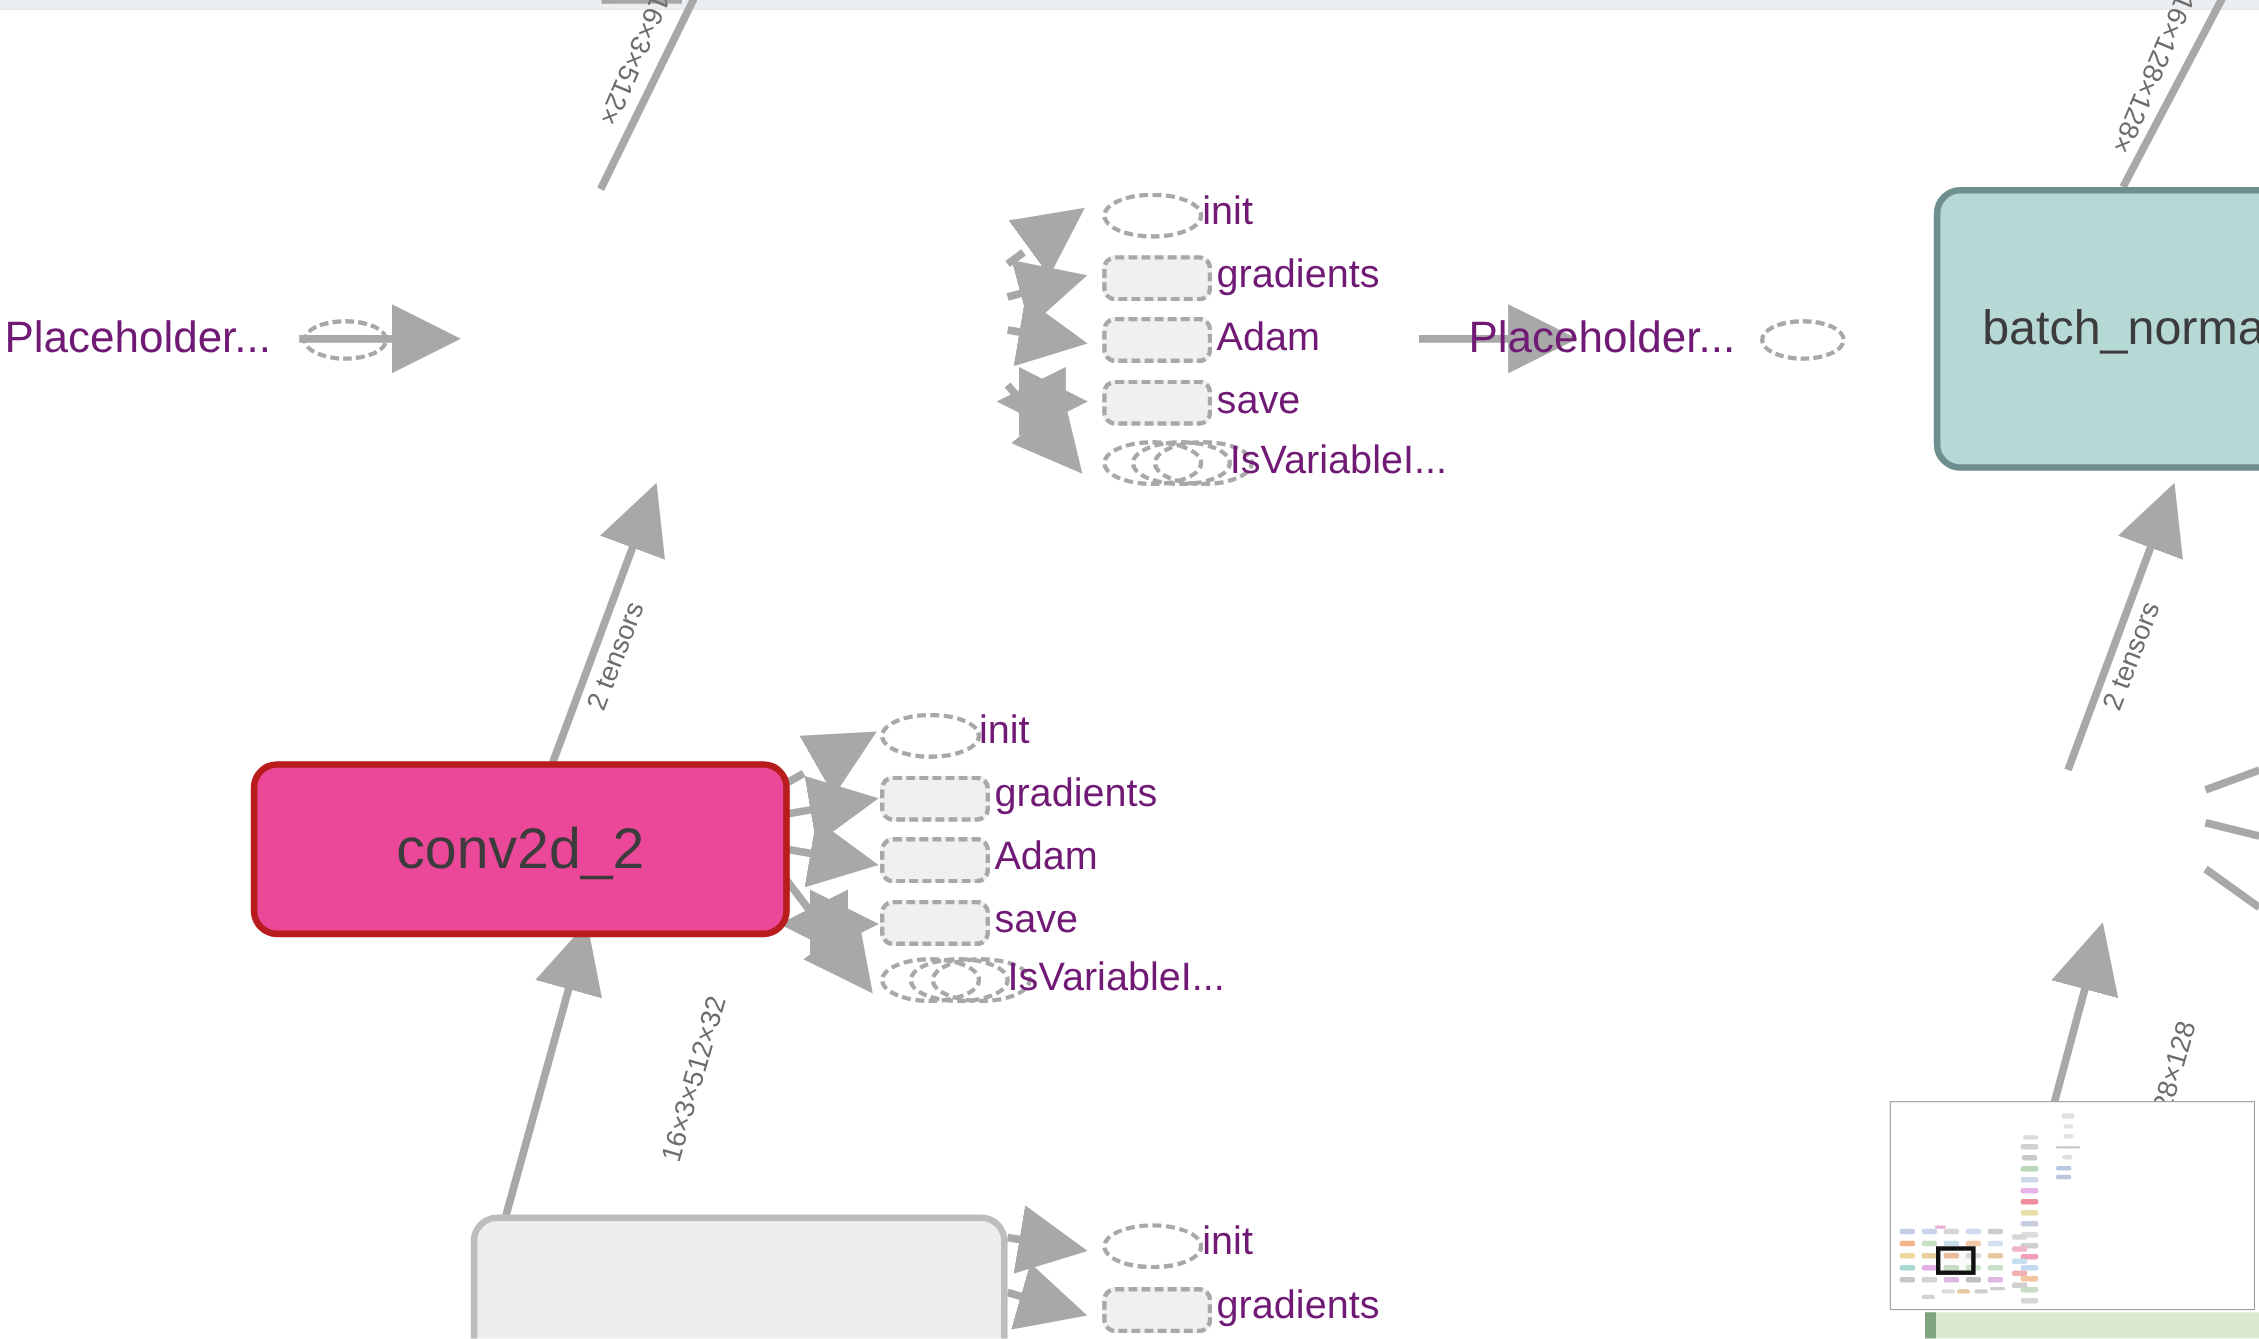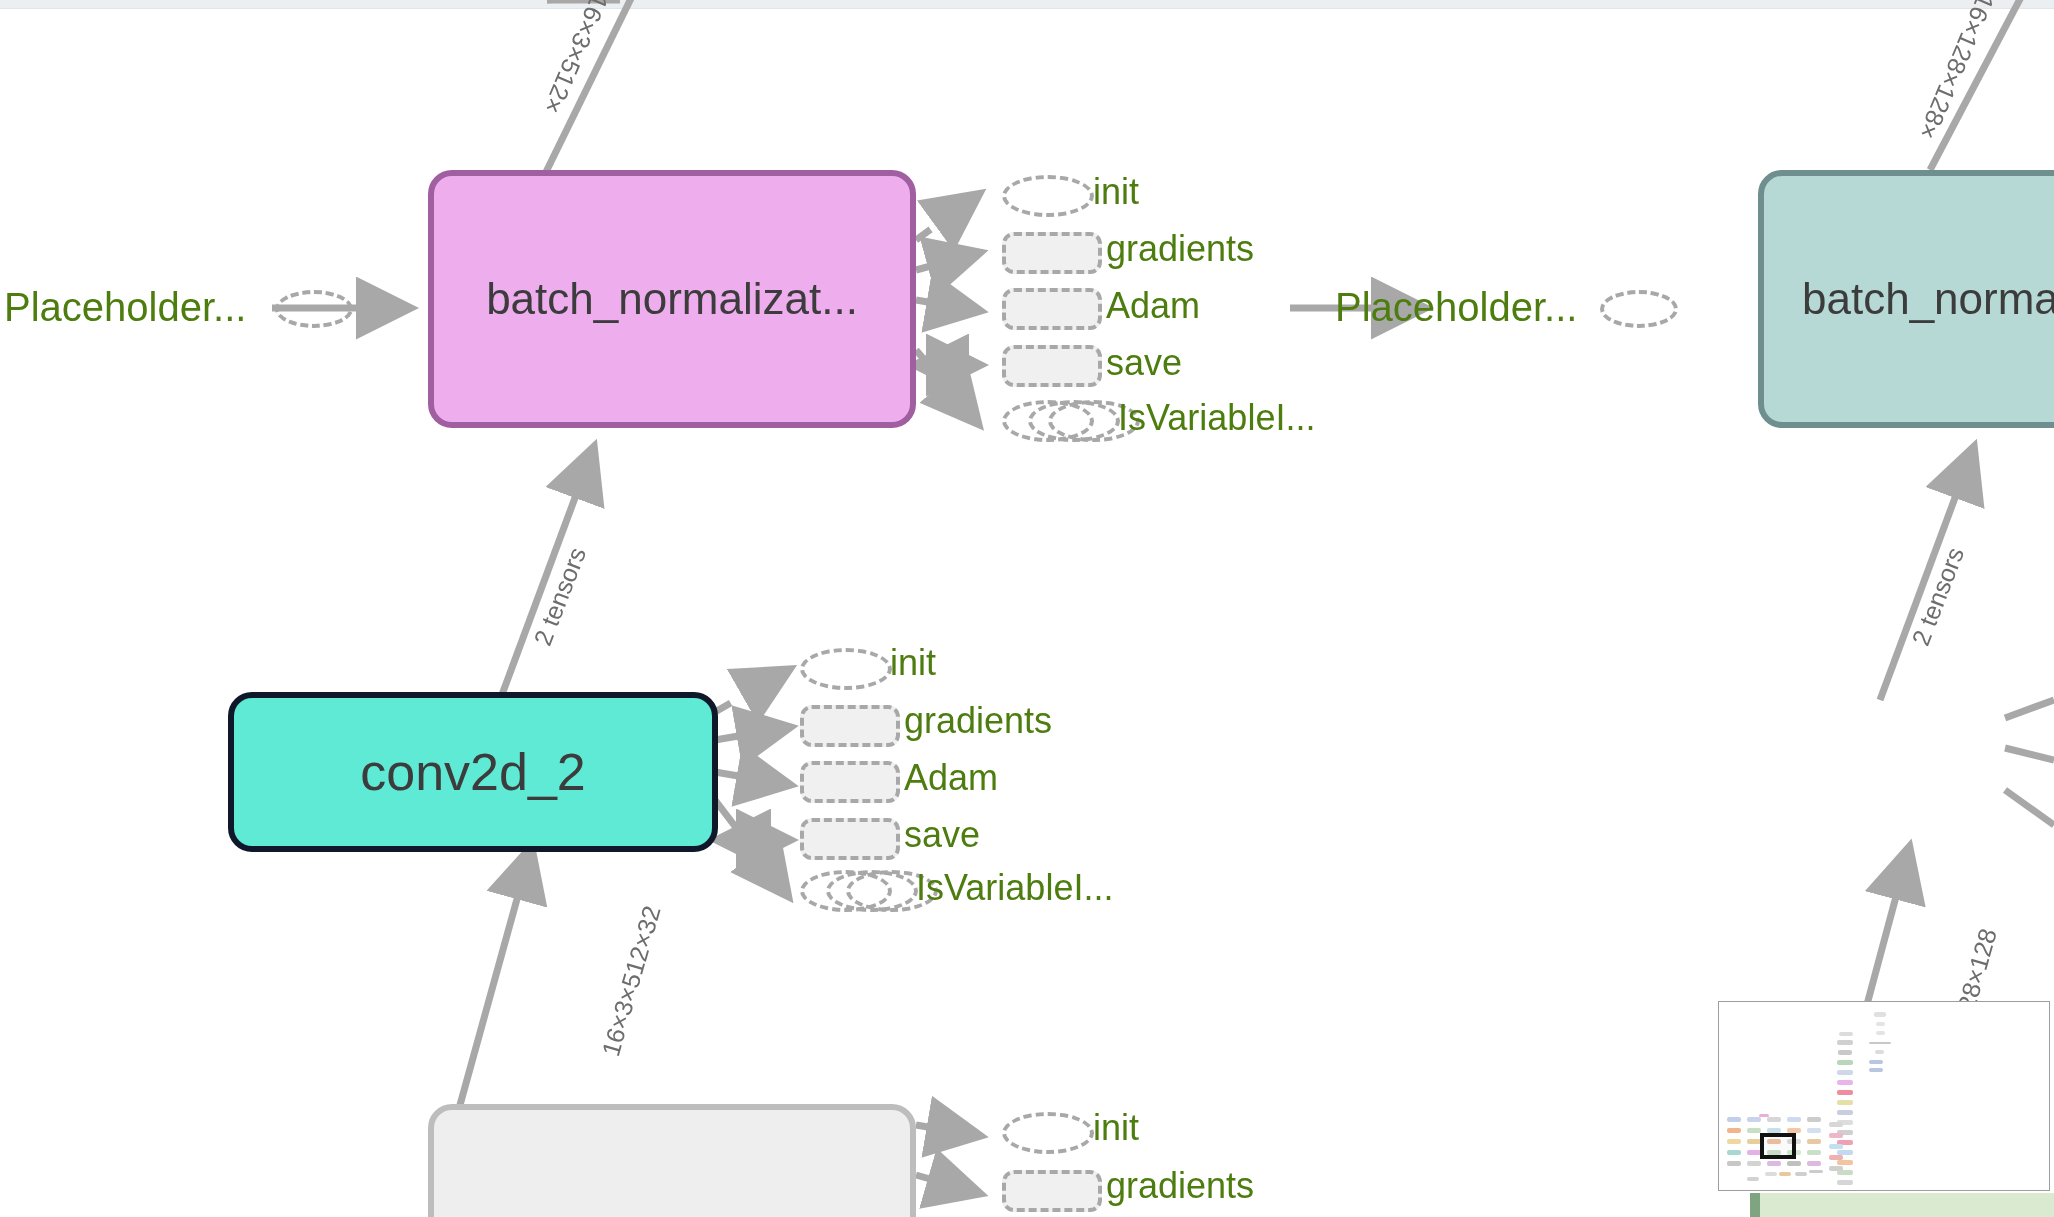--- a/index.html
+++ b/index.html
@@ -42,22 +42,22 @@
     overflow: hidden;
   }
   .node-lg-text { font-size: 52px; }
   .node-md-text { font-size: 44px; }
 
   .node.bn2 {
     background: #eeaeee;
     border: 6px solid #a05fa0;
   }
   .node.conv2 {
-    background: #5eead4;
-    border: 6px solid #0f172a;
+    background: #ec4899;
+    border: 6px solid #b91c1c;
   }
   .node.bn17 {
     background: #b6d9d6;
     border: 6px solid #6e8f8d;
   }
   .node.conv17 {
     background: #bfe0c0;
     border: 6px solid #7fa480;
   }
   .node.grayblock {
@@ -71,21 +71,21 @@
     box-sizing: border-box;
     background: #f0f0f0;
     border: 4px dashed #a8a8a8;
   }
   .stub.rect { border-radius: 12px; }
   .stub.ellipse { border-radius: 50%; background: transparent; }
 
   
   .lbl {
     position: absolute;
-    color: #4d7c0f;
+    color: #701a75;
     font-size: 36px;
     white-space: nowrap;
     line-height: 1;
   }
   .lbl.big { font-size: 40px; }
 
   
   .edge-lbl {
     position: absolute;
     color: #6d6d6d;
@@ -172,23 +172,20 @@
 
       <path d="M2054,700 L2005,718"></path>
       <path d="M2054,760 L2005,748"></path>
       <path d="M2054,825 L2005,790"></path>
     </g>
   </svg>
 
   <div class="lbl big" style="left:4px; top:287px;">Placeholder...</div>
   <div class="stub ellipse" style="left:275px; top:290px; width:78px; height:38px;"></div>
 
-  <div class="node bn2 node-md-text" style="left:428px; top:170px; width:488px; height:258px;">
-    <span>batch_normalizat...</span>
-  </div>
 
   <div class="stub ellipse" style="left:1002px; top:175px; width:92px; height:42px;"></div>
   <div class="lbl" style="left:1093px; top:174px;">init</div>
 
   <div class="stub rect" style="left:1002px; top:232px; width:100px; height:42px;"></div>
   <div class="lbl" style="left:1106px; top:231px;">gradients</div>
 
   <div class="stub rect" style="left:1002px; top:288px; width:100px; height:42px;"></div>
   <div class="lbl" style="left:1106px; top:288px;">Adam</div>
 

